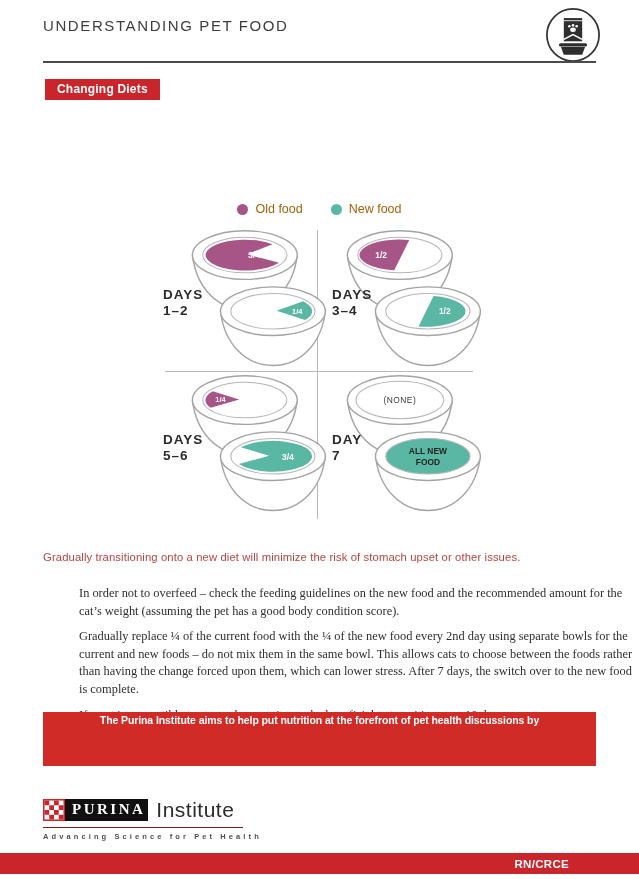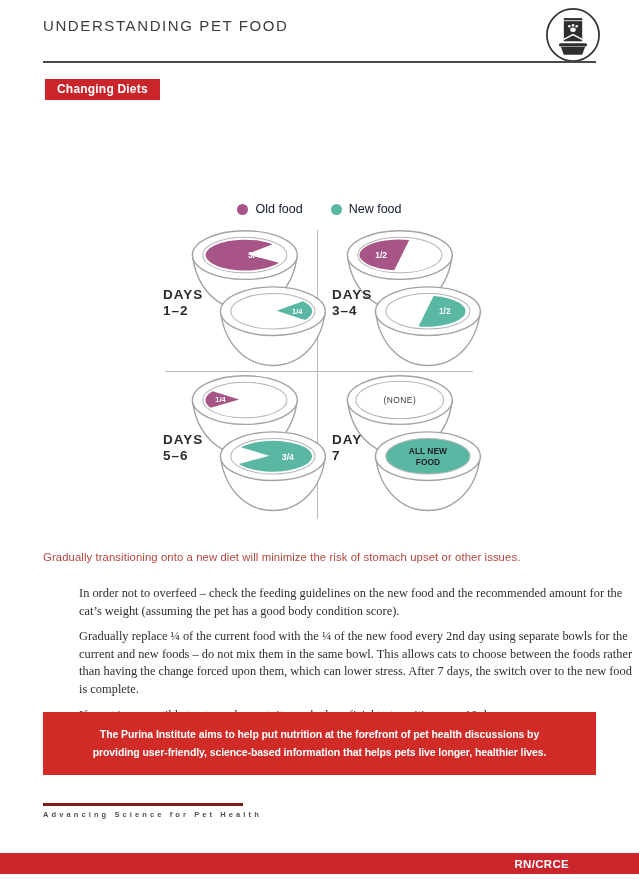--- a/index.html
+++ b/index.html
@@ -33,21 +33,21 @@
   
   .title {
     position: absolute; left: 42px; top: 124px;
     font-size: 37px; font-weight: bold; letter-spacing: -1.5px;
     color: #3b3b3b; white-space: nowrap;
   }
   
   .legend {
     position: absolute; left: 0; top: 202px; width: 100%;
     display: flex; justify-content: center; gap: 28px;
-    font-size: 12.5px; color: #0f172a;
+    font-size: 12.5px; color: #a16207;
   }
   .legend-item { display: flex; align-items: center; gap: 7px; }
   .legend-dot { width: 11px; height: 11px; border-radius: 50%; }
   .dot-old { background: var(--old-food); }
   .dot-new { background: var(--new-food); }
   
   .diagram { position: absolute; left: 163px; top: 227px; width: 310px; height: 290px; }
   .v-line { position: absolute; left: 154px; top: 3px; width: 1px; height: 289px; background: #b9b9b9; }
   .h-line { position: absolute; left: 2px; top: 144px; width: 308px; height: 1px; background: #b9b9b9; }
   .quad { position: absolute; width: 155px; height: 145px; }
@@ -66,41 +66,41 @@
     color: var(--lead-red); font-size: 11.3px; white-space: nowrap; letter-spacing: .1px;
   }
   .copy {
     position: absolute; left: 43px; top: 585px; width: 557px;
     font-family: "Liberation Serif", serif;
     font-size: 12.4px; line-height: 1.42; color: #2e2e2e; margin-left: 36px;
   }
   .copy p { margin-bottom: 8px; }
   
   .callout {
-    position: absolute; left: 43px; top: 712px; width: 553px; height: 63px;
+    position: absolute; left: 43px; top: 712px; width: 553px; height: 54px;
     background: var(--callout-red); color: #fff;
-    display: flex; flex-direction: column; justify-content: center; align-items: center;
+    display: flex; flex-direction: column; justify-content: space-between; align-items: center;
     font-weight: bold; font-size: 10.5px; letter-spacing: -0.1px; line-height: 1.65;
   }
   .callout-line { display: block; white-space: nowrap; text-align: center; }
   
   .logo { position: absolute; left: 43px; top: 798px; width: 212px; }
   .logo-row { display: flex; align-items: center; }
   .checkerboard { width: 22px; height: 22px; display: block; }
   .purina-box {
     background: #101010; color: #fff;
     font-family: "Liberation Serif", serif; font-weight: bold;
     font-size: 15px; letter-spacing: 2.5px;
     padding: 2px 3px 3px 7px; margin-left: 0px;
   }
   .institute {
     font-size: 21px; font-weight: 300; color: #2b2b2b;
     letter-spacing: .5px; margin-left: 8px;
   }
-  .tagline-wrap { border-top: 3px solid #7f1d1d; margin-top: 5px; padding-top: 4px; width: 200px; }
+  .tagline-wrap { border-top: 1px solid #7f1d1d; margin-top: 5px; padding-top: 4px; width: 200px; }
   .tagline {
     font-size: 7.5px; font-weight: bold; letter-spacing: 3.1px; color: #4f4f4f; white-space: nowrap;
   }
   
   .footer-bar {
     position: absolute; left: 0; top: 853px; width: 639px; height: 21px;
     background: var(--brand-red);
     display: flex; align-items: center; justify-content: flex-end;
     padding-right: 70px;
   }
@@ -241,24 +241,38 @@
   <div class="lead">Gradually transitioning onto a new diet will minimize the risk of stomach upset or other issues.</div>
 
   <div class="copy">
     <p>In order not to overfeed – check the feeding guidelines on the new food and the recommended amount for the cat’s weight (assuming the pet has a good body condition score).</p>
     <p>Gradually replace ¼ of the current food with the ¼ of the new food every 2nd day using separate bowls for the current and new foods – do not mix them in the same bowl. This allows cats to choose between the foods rather than having the change forced upon them, which can lower stress. After 7 days, the switch over to the new food is complete.</p>
     <p>If a pet is susceptible to stomach upset, it may be beneficial to transition over 10 days.</p>
   </div>
 
   <div class="callout">
     <span class="callout-line">The Purina Institute aims to help put nutrition at the forefront of pet health discussions by</span>
-    <span class="callout-line">providing user-friendly, science-based information that helps pets live longer, healthier lives.</span>
   </div>
 
   <div class="logo">
+    <div class="logo-row">
+      <svg class="checkerboard" viewBox="0 0 22 22">
+        <rect x="0.75" y="0.75" width="20.5" height="20.5" fill="#fff" stroke="#c9252b" stroke-width="1.5"></rect>
+        <rect x="1.5" y="1.5" width="4.75" height="4.75" fill="#c9252b"></rect>
+        <rect x="11" y="1.5" width="4.75" height="4.75" fill="#c9252b"></rect>
+        <rect x="6.25" y="6.25" width="4.75" height="4.75" fill="#c9252b"></rect>
+        <rect x="15.75" y="6.25" width="4.75" height="4.75" fill="#c9252b"></rect>
+        <rect x="1.5" y="11" width="4.75" height="4.75" fill="#c9252b"></rect>
+        <rect x="11" y="11" width="4.75" height="4.75" fill="#c9252b"></rect>
+        <rect x="6.25" y="15.75" width="4.75" height="4.75" fill="#c9252b"></rect>
+        <rect x="15.75" y="15.75" width="4.75" height="4.75" fill="#c9252b"></rect>
+      </svg>
+      <span class="purina-box">PURINA</span>
+      <span class="institute">Institute</span>
+    </div>
     <div class="tagline-wrap">
       <div class="tagline">Advancing Science for Pet Health</div>
     </div>
   </div>
 
   <div class="footer-bar">
     <span class="footer-code">RN/CRCE</span>
   </div>
 
 </div>

